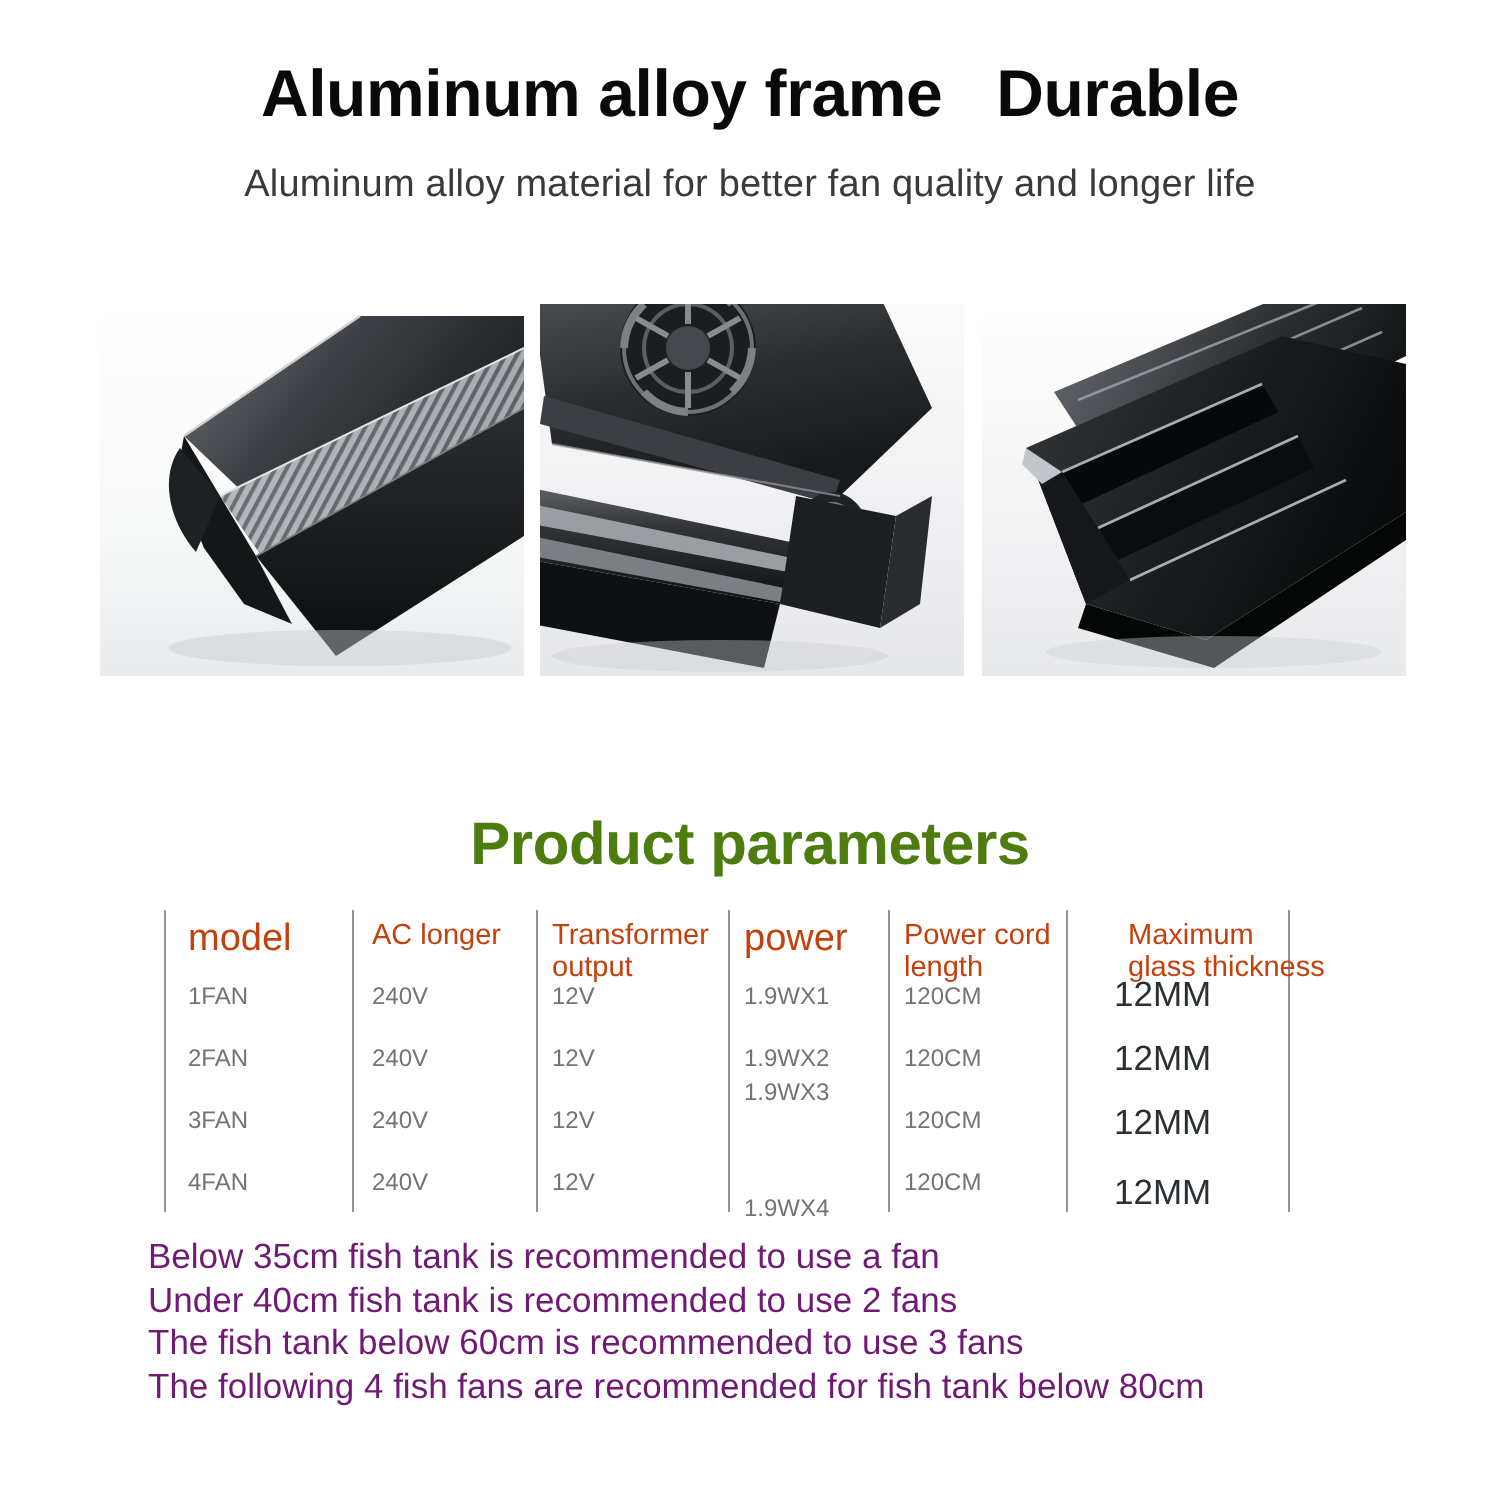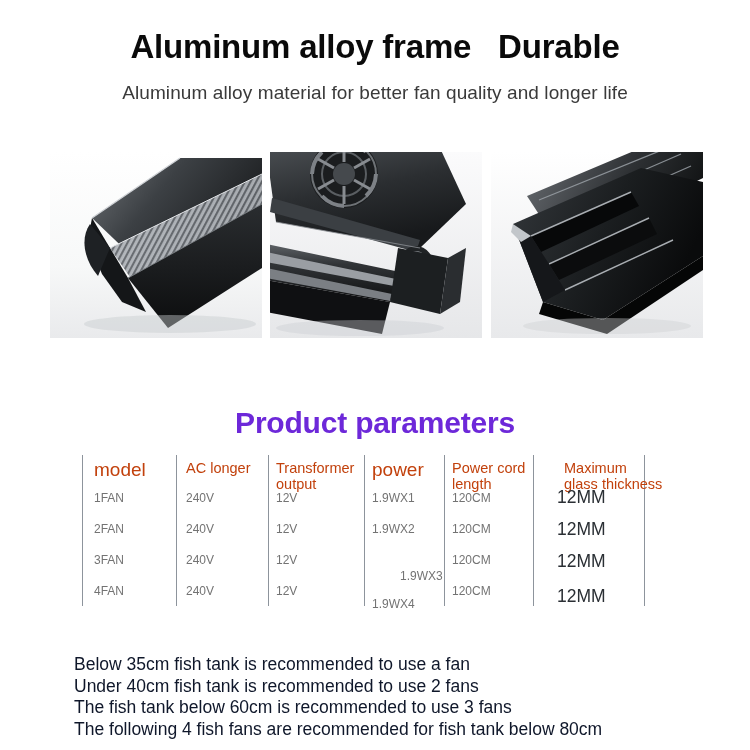--- a/index.html
+++ b/index.html
@@ -29,43 +29,43 @@
     background:#f2f3f4;overflow:hidden;
   }
   .photo.p1{left:0;}
   .photo.p2{left:220px;}
   .photo.p3{left:441px;}
   .photo svg{display:block;width:212px;height:186px;}
 
   
   .params-title{
     position:absolute;left:0;top:406px;width:750px;text-align:center;
-    font-size:30px;font-weight:bold;color:#6d28d9;letter-spacing:-0.2px;
+    font-size:30px;font-weight:bold;color:#4d7c0f;letter-spacing:-0.2px;
   }
 
   
   .table-wrap{position:absolute;left:82px;top:455px;width:563px;height:151px;}
   .vline{position:absolute;top:0;width:1px;height:151px;background:#8d949c;}
   .col{position:absolute;top:0;height:151px;}
   .th{
     position:absolute;top:0;left:0;right:0;
     font-weight:normal;color:#c2410c;line-height:1.12;
   }
   .th.big{font-size:19px;top:4px;}
   .th.small{font-size:14.5px;top:5px;}
   .cell{
     position:absolute;left:0;right:0;
     font-size:12px;color:#737373;font-weight:400;white-space:nowrap;
   }
   .cell.dark{color:#2a2f34;font-size:17.5px;}
 
   
   .notes{
-    position:absolute;left:74px;top:654px;width:640px;
-    font-size:17.5px;color:#0f172a;line-height:21.5px;
+    position:absolute;left:74px;top:618px;width:640px;
+    font-size:17.5px;color:#701a75;line-height:21.5px;
   }
   .notes div{white-space:nowrap;}
 </style>
 </head>
 <body>
 
 <div class="page">
 
   <div class="headline">Aluminum alloy frame   Durable</div>
   <div class="subhead">Aluminum alloy material for better fan quality and longer life</div>
@@ -263,21 +263,21 @@
       <div class="cell" style="top:36px;">12V</div>
       <div class="cell" style="top:67px;">12V</div>
       <div class="cell" style="top:98px;">12V</div>
       <div class="cell" style="top:129px;">12V</div>
     </div>
 
     <div class="col" style="left:290px;width:72px;">
       <div class="th big">power</div>
       <div class="cell" style="top:36px;">1.9WX1</div>
       <div class="cell" style="top:67px;">1.9WX2</div>
-      <div class="cell" style="top:114px;margin-left:28px;">1.9WX3</div>
+      <div class="cell" style="top:84px;">1.9WX3</div>
       <div class="cell" style="top:142px;">1.9WX4</div>
     </div>
 
     <div class="col" style="left:370px;width:82px;">
       <div class="th small" style="width:76px;">Power cord length</div>
       <div class="cell" style="top:36px;">120CM</div>
       <div class="cell" style="top:67px;">120CM</div>
       <div class="cell" style="top:98px;">120CM</div>
       <div class="cell" style="top:129px;">120CM</div>
     </div>

